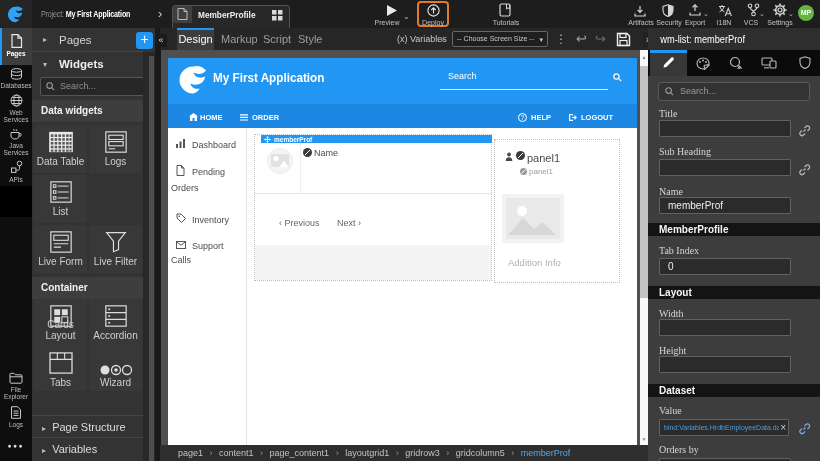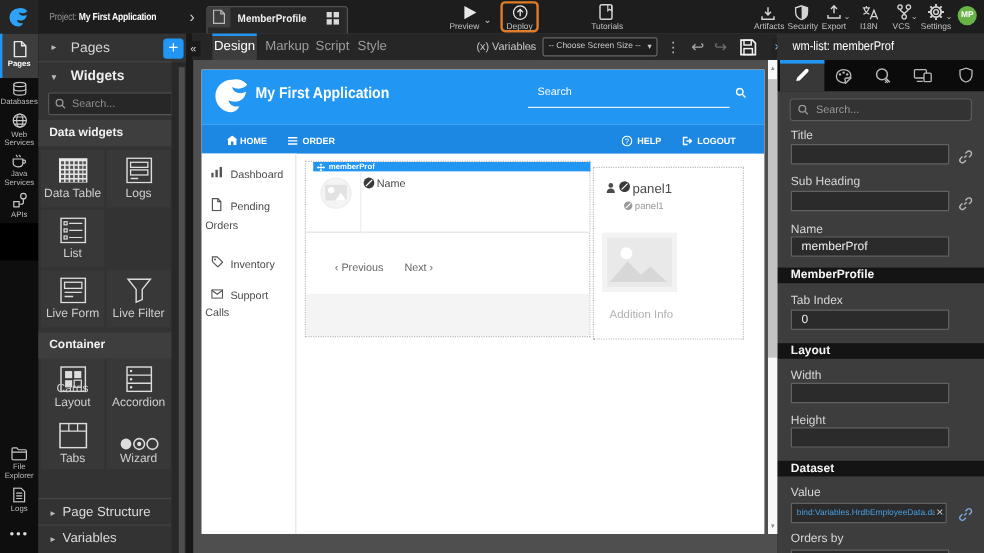--- a/index.html
+++ b/index.html
@@ -63,21 +63,21 @@
   #breadcrumb { position:absolute; left:-1px; top:417px; width:488px; height:16px; background:#2e2e2e; color:#c2c2c2; font-size:9px; line-height:17px; padding-left:18px; white-space:nowrap; }
   #breadcrumb .sep { color:#999; padding:0 4px; font-size:9px; }
   #breadcrumb .hl { color:#55a9e8; }
 
   
   #rpanel { left:648px; top:28px; width:172px; height:433px; background:#3d3d3d; overflow:hidden; }
   #rp-head { position:absolute; left:0; top:0; width:200px; height:22px; background:#2e2e2e; color:#fff; font-size:10.5px; line-height:22px; padding-left:14px; transform:scaleX(0.88); transform-origin:0 0; }
   #rp-tabs { position:absolute; left:0; top:22px; width:172px; height:26px; background:#0b0b0b; }
   #rp-tab-active { position:absolute; left:2px; top:0; width:37px; height:26px; background:#383838; border-top:3px solid #2196f3; }
   #rp-search { position:absolute; left:10px; top:54px; width:152px; height:19px; background:#333; border:1px solid #5a5a5a; border-radius:3px; color:#9a9a9a; font-size:9px; line-height:17px; padding-left:21px; }
-  .rp-label { position:absolute; left:11px; color:#d6d6d6; font-size:10px; }
+  .rp-label { position:absolute; left:11px; color:#d6d6d6; font-size:10px;font-family:Liberation Serif, serif; }
   .rp-input { position:absolute; left:11px; width:132px; height:17px; background:#2b2b2b; border:1px solid #616161; border-radius:1px; color:#eee; font-size:10px; line-height:16px; padding-left:8px; }
   .rp-sec { position:absolute; left:0; width:172px; height:13px; background:#141414; color:#f5f5f5; font-size:10px; font-weight:bold; line-height:13px; padding-left:11px; }
 </style>
 </head>
 <body>
 <div id="root">
 
   <div id="topbar" class="abs"></div>
   <div id="logo" class="abs">
     <svg width="17" height="17" viewBox="0 0 30 30" style="margin:6px 0 0 7px;">
@@ -513,20 +513,23 @@
       </div>
       <div style="position:absolute;left:340px;top:199px;color:#b0b0b0;font-size:9.5px;">Addition Info</div>
     </div>
 
     <div id="vscroll">
       <div class="thumb"></div>
       <div class="scroll-arrow" style="top:4px;">▲</div>
       <div class="scroll-arrow" style="top:386px;">▼</div>
     </div>
 
+    <div id="breadcrumb">
+      page1 <span class="sep">›</span> content1 <span class="sep">›</span> page_content1 <span class="sep">›</span> layoutgrid1 <span class="sep">›</span> gridrow3 <span class="sep">›</span> gridcolumn5 <span class="sep">›</span> <span class="hl">memberProf</span>
+    </div>
   </div>
 
   <div id="rpanel" class="abs">
     <div id="rp-head">wm-list: memberProf</div>
     <div id="rp-tabs">
       <div id="rp-tab-active"></div>
       <svg width="13" height="13" viewBox="0 0 13 13" style="position:absolute;left:14px;top:6px;">
           <path d="M1.5 11.5 L2.2 8.8 L9.2 1.8 C9.8 1.2 10.8 1.2 11.4 1.8 C12 2.4 12 3.4 11.4 4 L4.4 11 Z" fill="#fff"></path>
         </svg>
       <svg width="14" height="13" viewBox="0 0 14 13" style="position:absolute;left:48px;top:7px;">

